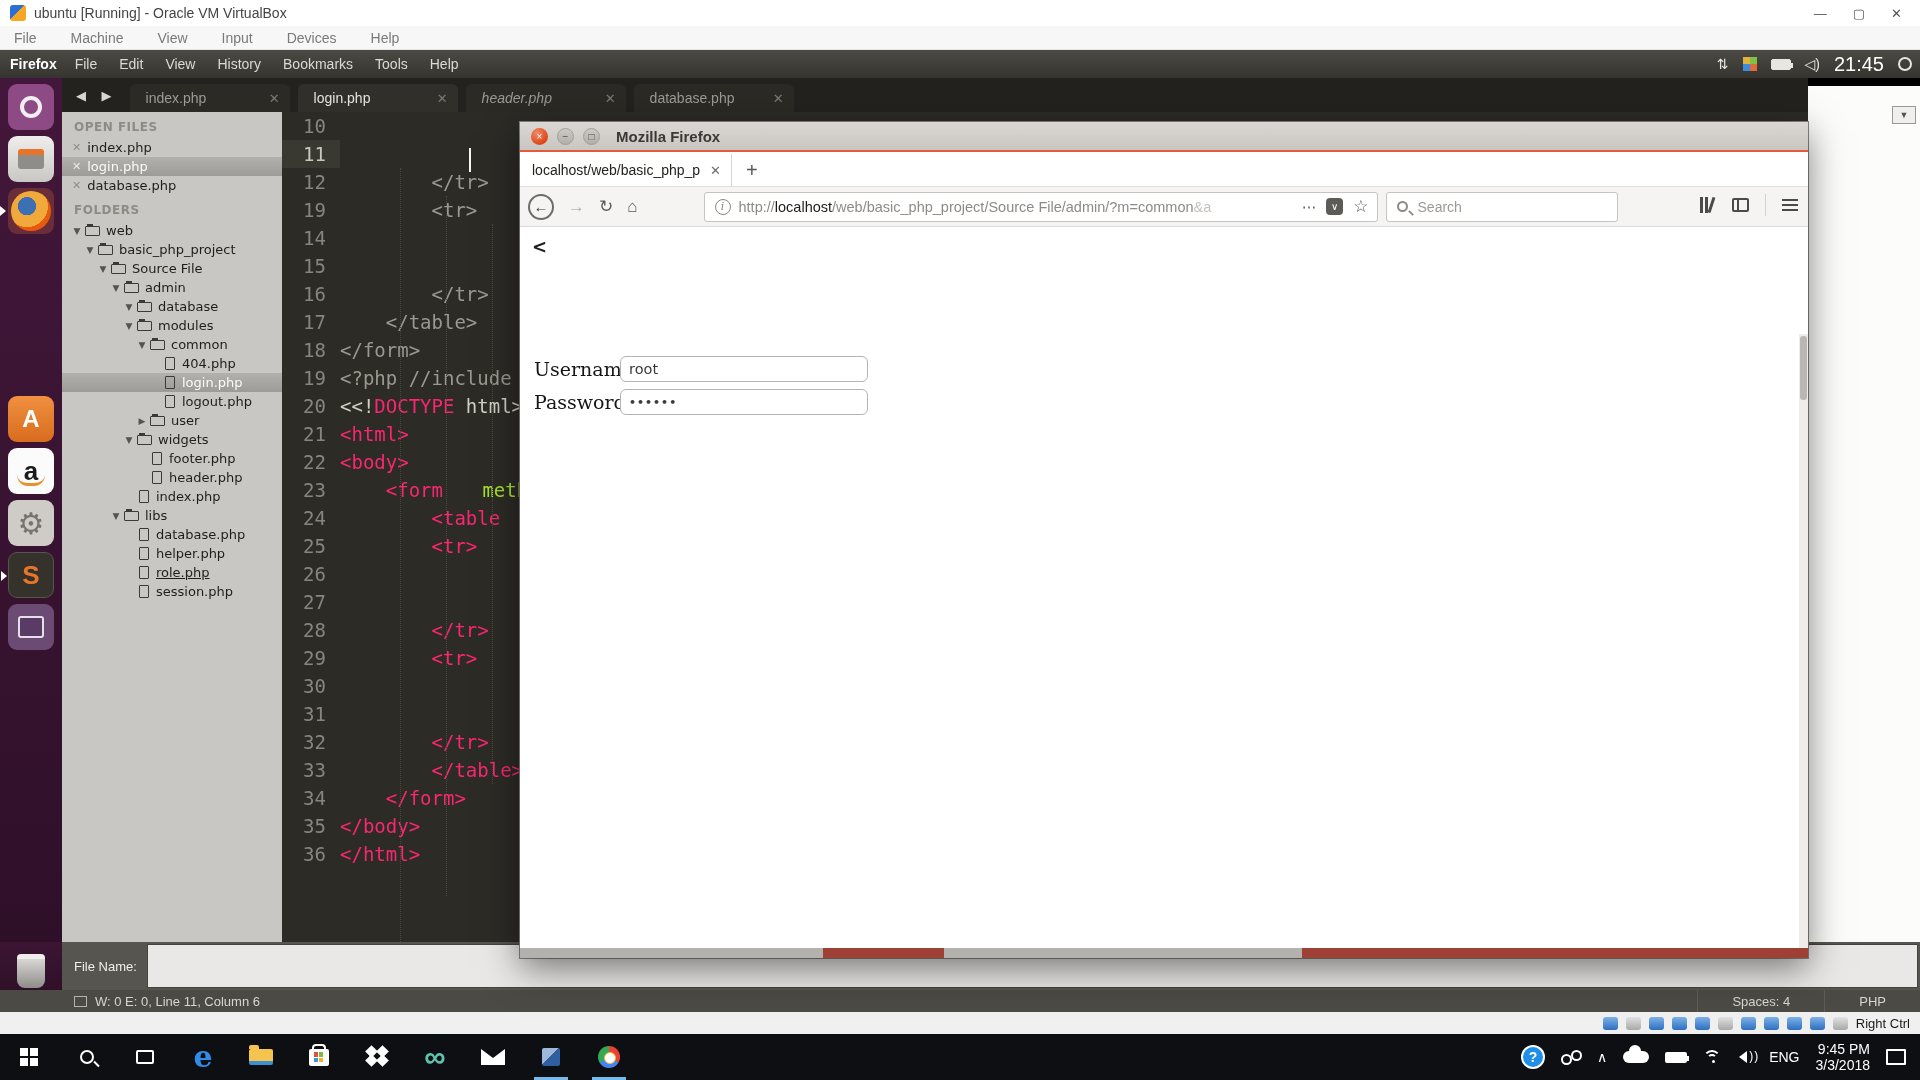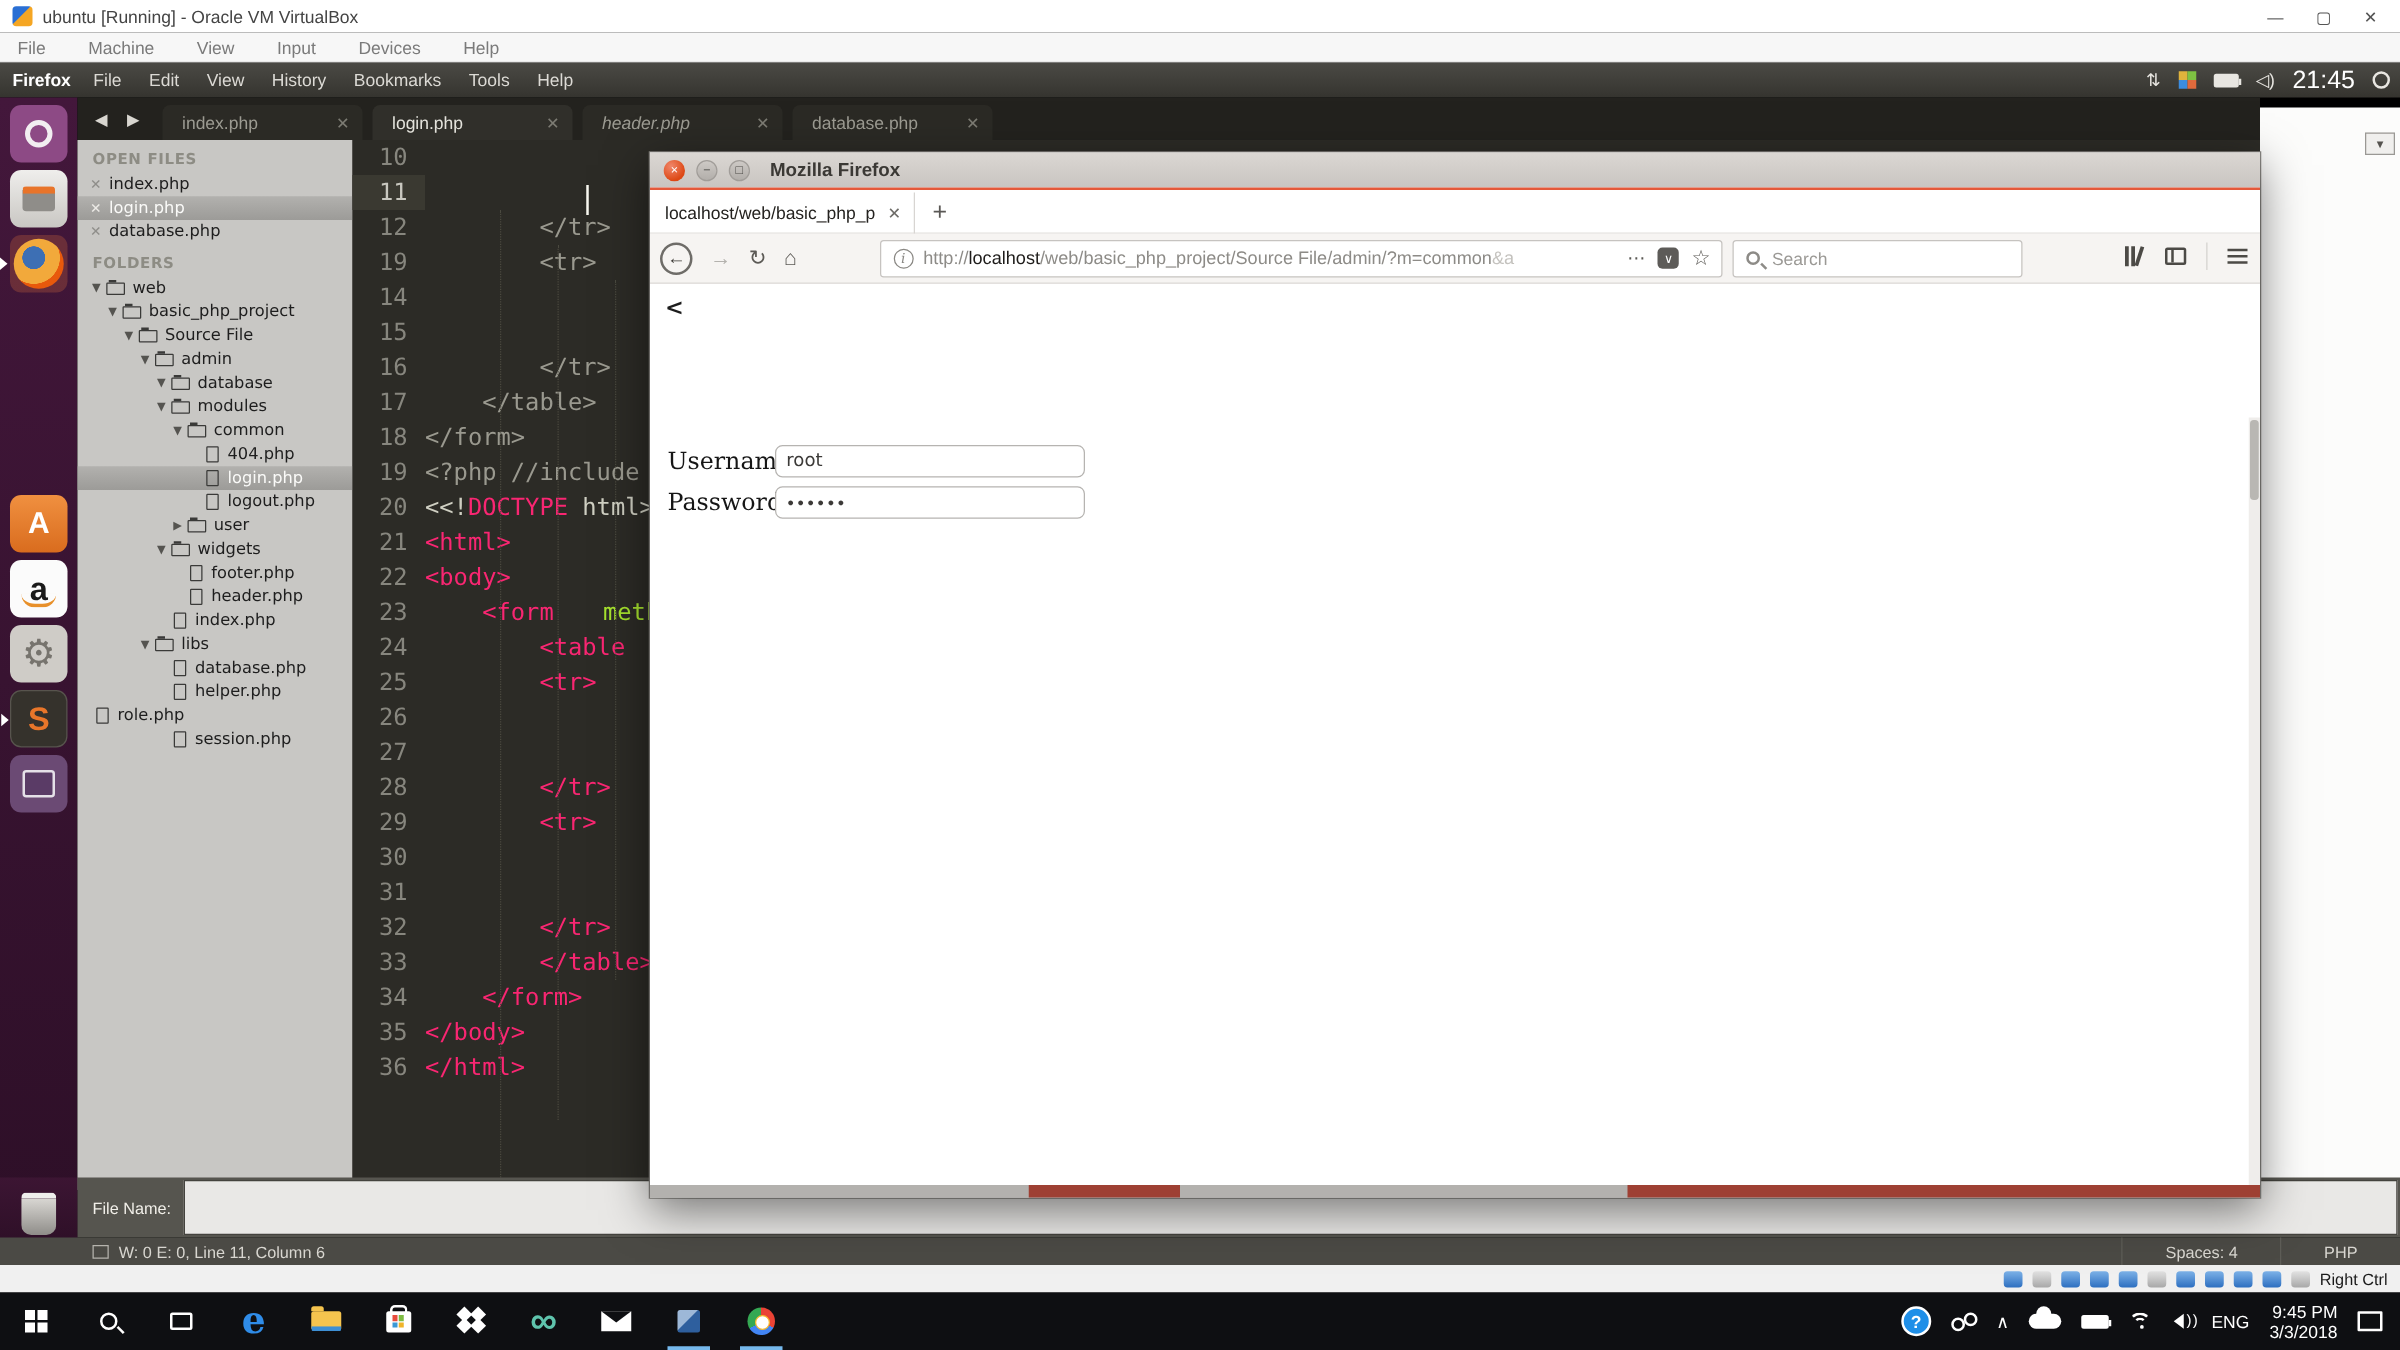--- a/index.html
+++ b/index.html
@@ -441,21 +441,21 @@
         <div class="sb-row" style="padding-left: 62px;">
           <span class="tree-arrow"></span>
           <span class="file-ic"></span>
           <span>database.php</span>
         </div>
         <div class="sb-row" style="padding-left: 62px;">
           <span class="tree-arrow"></span>
           <span class="file-ic"></span>
           <span>helper.php</span>
         </div>
-        <div class="sb-row" style="">
+        <div class="sb-row" style="padding-left: 62px; text-decoration: underline;">
           <span class="tree-arrow"></span>
           <span class="file-ic"></span>
           <span>role.php</span>
         </div>
         <div class="sb-row" style="padding-left: 62px;">
           <span class="tree-arrow"></span>
           <span class="file-ic"></span>
           <span>session.php</span>
         </div>
       </div>

